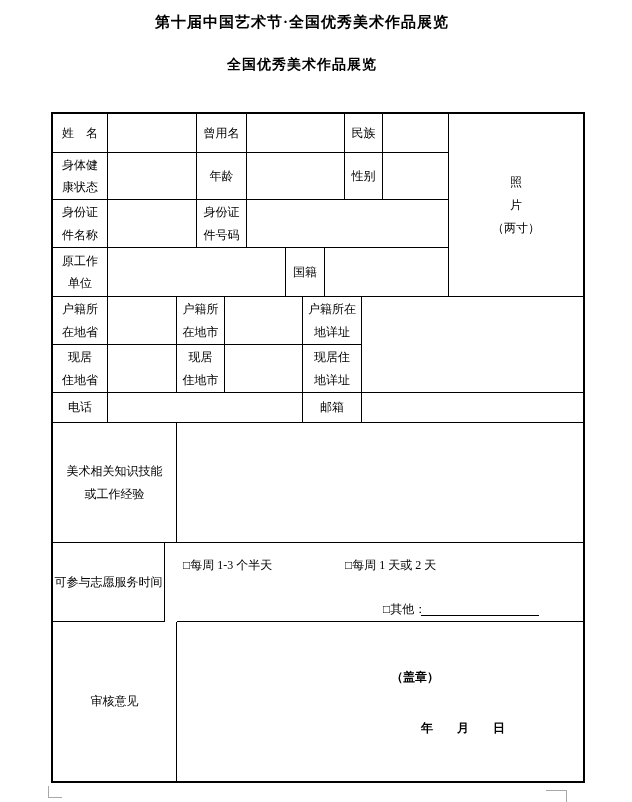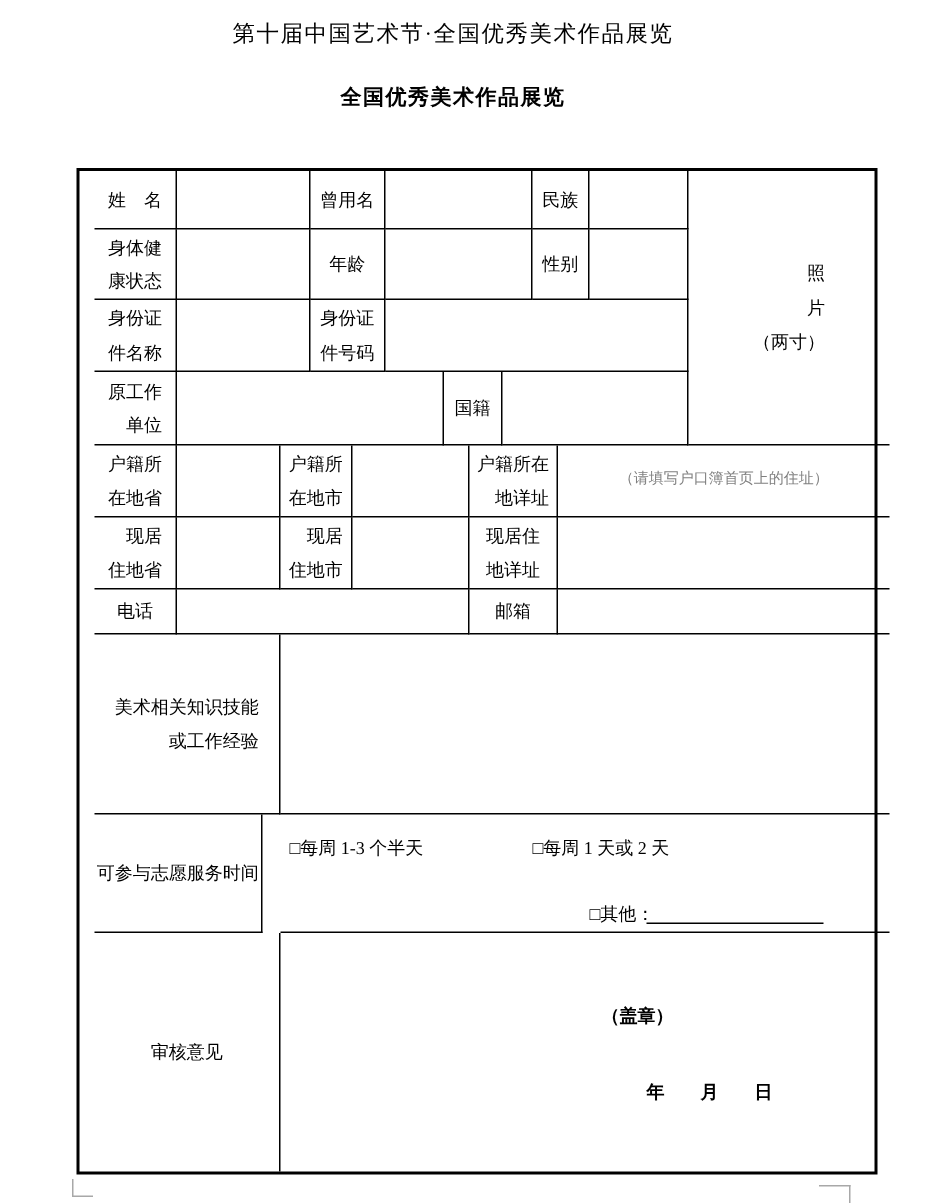--- a/index.html
+++ b/index.html
@@ -1,25 +1,25 @@
 <!DOCTYPE html>
 <html><head>
 <meta charset="utf-8">
 <style>
   html,body{margin:0;padding:0;background:#fff;}
   #page{position:relative;width:632px;height:802px;background:#ffffff;overflow:hidden;
         font-family:"Liberation Serif","DejaVu Serif",serif;color:#000;}
   .title-wrap{position:absolute;left:0;top:0;width:604px;text-align:center;}
-  .title-main{position:absolute;left:0;top:13px;width:100%;font-size:15px;font-weight:normal;letter-spacing:1px;}
+  .title-main{position:absolute;left:0;top:13px;width:100%;font-size:15px;font-weight:bold;letter-spacing:1px;}
   .title-sub{position:absolute;left:0;top:56px;width:100%;font-size:14px;font-weight:bold;letter-spacing:1px;}
   .frame{position:absolute;left:51px;top:112px;width:534px;height:671px;
          border:2px solid #000;box-sizing:border-box;}
   .cell{position:absolute;box-sizing:border-box;border-right:1px solid #000;border-bottom:1px solid #000;
-        display:flex;align-items:center;justify-content:center;text-align:right;
-        font-size:12px;line-height:1.85;margin-left:10px;}
+        display:flex;align-items:center;justify-content:center;text-align:center;
+        font-size:12px;line-height:1.85;}
   .no-r{border-right:none;}
   .no-b{border-bottom:none;}
   .lbl{white-space:pre-line;}
   .hint{font-size:10px;color:#808080;letter-spacing:0;}
   .photo{line-height:23px;}
   .rel{display:block;}
   .rel span{position:absolute;white-space:nowrap;font-size:12px;}
   .fill-line{display:inline-block;border-bottom:1px solid #000;}
   .seal,.date{font-weight:bold;}
   .corner{position:absolute;box-sizing:border-box;}
@@ -71,21 +71,20 @@
   <div class="cell" style="left:325px;top:248px;width:124px;height:49px;"></div>
 
   <div class="cell lbl" style="left:53px;top:297px;width:55px;height:48px;">户籍所
 在地省</div>
   <div class="cell" style="left:108px;top:297px;width:69px;height:48px;"></div>
   <div class="cell lbl" style="left:177px;top:297px;width:48px;height:48px;">户籍所
 在地市</div>
   <div class="cell" style="left:225px;top:297px;width:78px;height:48px;"></div>
   <div class="cell lbl" style="left:303px;top:297px;width:59px;height:48px;">户籍所在
 地详址</div>
-  <div class="cell hint no-r" style="left:362px;top:297px;width:221px;height:48px;">（请填写户口簿首页上的住址）</div>
 
   <div class="cell lbl" style="left:53px;top:345px;width:55px;height:48px;">现居
 住地省</div>
   <div class="cell" style="left:108px;top:345px;width:69px;height:48px;"></div>
   <div class="cell lbl" style="left:177px;top:345px;width:48px;height:48px;">现居
 住地市</div>
   <div class="cell" style="left:225px;top:345px;width:78px;height:48px;"></div>
   <div class="cell lbl" style="left:303px;top:345px;width:59px;height:48px;">现居住
 地详址</div>
   <div class="cell no-r" style="left:362px;top:345px;width:221px;height:48px;"></div>

